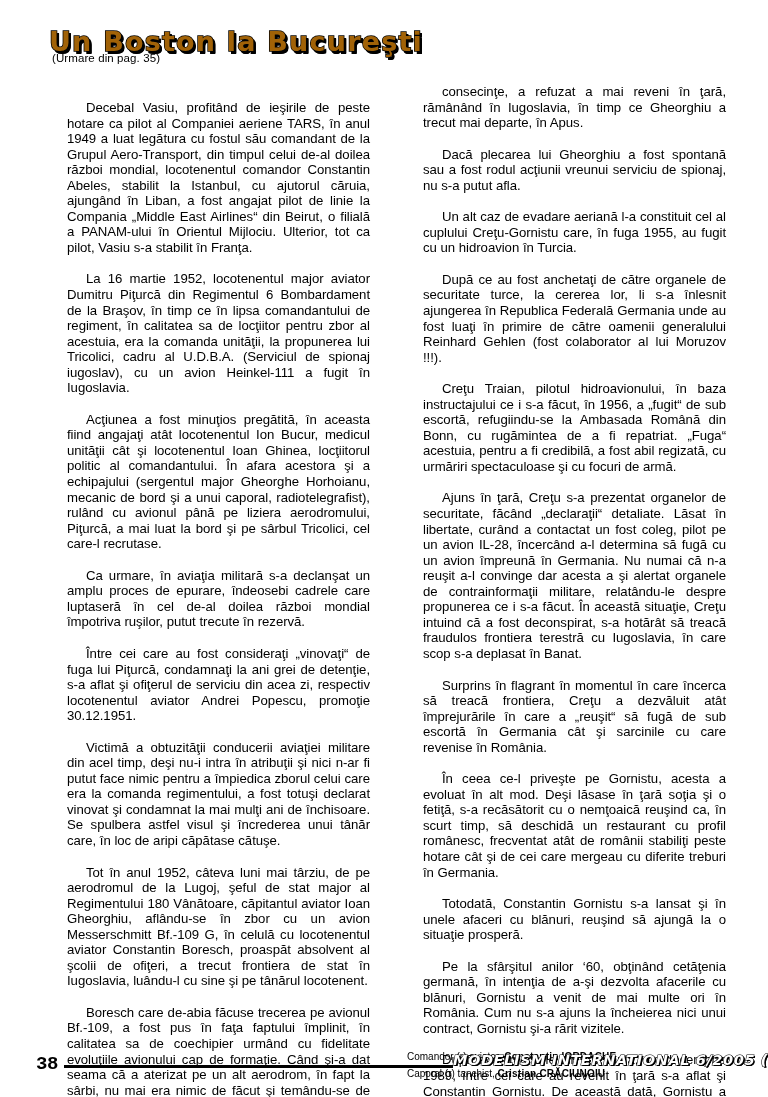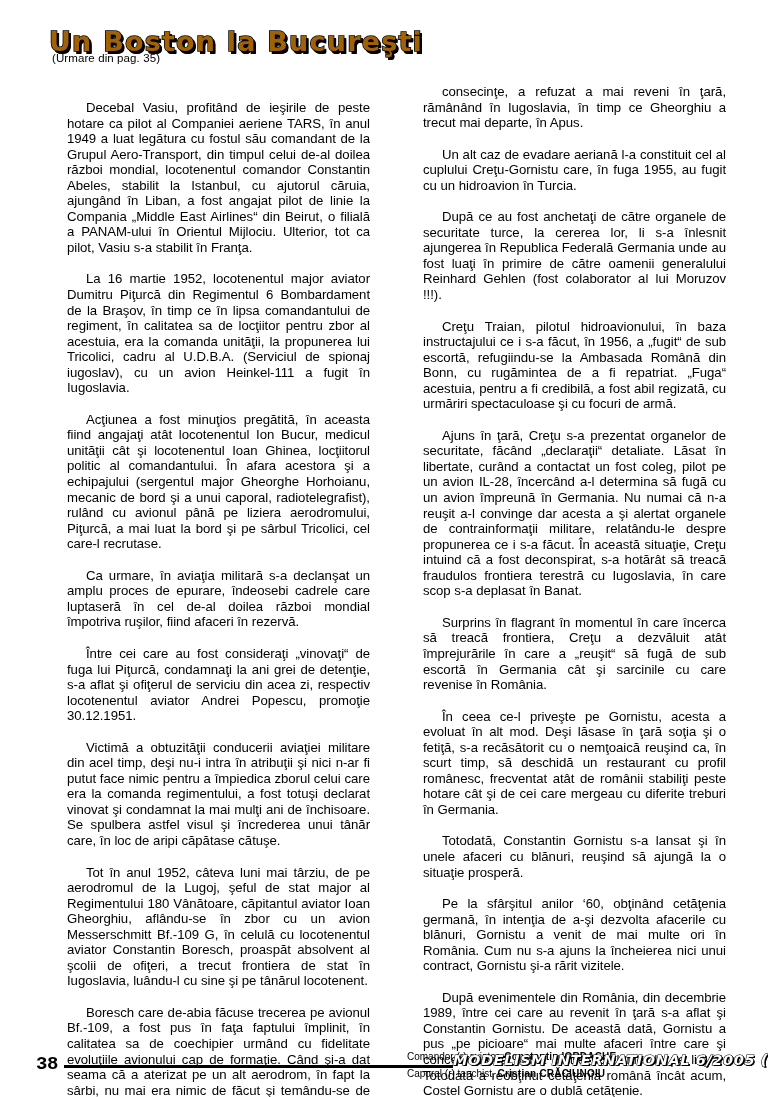--- a/index.html
+++ b/index.html
@@ -144,29 +144,30 @@
   <div class="title-wrap">
     <div class="title">Un Boston la Bucureşti</div>
   </div>
 
   <div class="cont-note">(Urmare din pag. 35)</div>
 
   <div class="col col-left">
     <p>Decebal Vasiu, profitând de ieşirile de peste hotare ca pilot al Companiei aeriene TARS, în anul 1949 a luat legătura cu fostul său comandant de la Grupul Aero-Transport, din timpul celui de-al doilea război mondial, locotenentul comandor Constantin Abeles, stabilit la Istanbul, cu ajutorul căruia, ajungând în Liban, a fost angajat pilot de linie la Compania „Middle East Airlines“ din Beirut, o filială a PANAM-ului în Orientul Mijlociu. Ulterior, tot ca pilot, Vasiu s-a stabilit în Franţa.</p>
     <p>La 16 martie 1952, locotenentul major aviator Dumitru Piţurcă din Regimentul 6 Bombardament de la Braşov, în timp ce în lipsa comandantului de regiment, în calitatea sa de locţiitor pentru zbor al acestuia, era la comanda unităţii, la propunerea lui Tricolici, cadru al U.D.B.A. (Serviciul de spionaj iugoslav), cu un avion Heinkel-111 a fugit în Iugoslavia.</p>
     <p>Acţiunea a fost minuţios pregătită, în aceasta fiind angajaţi atât locotenentul Ion Bucur, medicul unităţii cât şi locotenentul Ioan Ghinea, locţiitorul politic al comandantului. În afara acestora şi a echipajului (sergentul major Gheorghe Horhoianu, mecanic de bord şi a unui caporal, radiotelegrafist), rulând cu avionul până pe liziera aerodromului, Piţurcă, a mai luat la bord şi pe sârbul Tricolici, cel care-l recrutase.</p>
-    <p>Ca urmare, în aviaţia militară s-a declanşat un amplu proces de epurare, îndeosebi cadrele care luptaseră în cel de-al doilea război mondial împotriva ruşilor, fiind afaceri în rezervă.</p>
+    <p>Ca urmare, în aviaţia militară s-a declanşat un amplu proces de epurare, îndeosebi cadrele care luptaseră în cel de-al doilea război mondial împotriva ruşilor, putut trecute în rezervă.</p>
     <p>Între cei care au fost consideraţi „vinovaţi“ de fuga lui Piţurcă, condamnaţi la ani grei de detenţie, s-a aflat şi ofiţerul de serviciu din acea zi, respectiv locotenentul aviator Andrei Popescu, promoţie 30.12.1951.</p>
     <p>Victimă a obtuzităţii conducerii aviaţiei militare din acel timp, deşi nu-i intra în atribuţii şi nici n-ar fi putut face nimic pentru a împiedica zborul celui care era la comanda regimentului, a fost totuşi declarat vinovat şi condamnat la mai mulţi ani de închisoare. Se spulbera astfel visul şi încrederea unui tânăr care, în loc de aripi căpătase cătuşe.</p>
     <p>Tot în anul 1952, câteva luni mai târziu, de pe aerodromul de la Lugoj, şeful de stat major al Regimentului 180 Vânătoare, căpitantul aviator Ioan Gheorghiu, aflându-se în zbor cu un avion Messerschmitt Bf.-109 G, în celulă cu locotenentul aviator Constantin Boresch, proaspăt absolvent al şcolii de ofiţeri, a trecut frontiera de stat în Iugoslavia, luându-l cu sine şi pe tânărul locotenent.</p>
     <p>Boresch care de-abia făcuse trecerea pe avionul Bf.-109, a fost pus în faţa faptului împlinit, în calitatea sa de coechipier urmând cu fidelitate evoluţiile avionului cap de formaţie. Când şi-a dat seama că a aterizat pe un alt aerodrom, în fapt la sârbi, nu mai era nimic de făcut şi temându-se de previzibilele</p>
   </div>
 
   <div class="col col-right">
     <p>consecinţe, a refuzat a mai reveni în ţară, rămânând în Iugoslavia, în timp ce Gheorghiu a trecut mai departe, în Apus.</p>
+    <p>Dacă plecarea lui Gheorghiu a fost spontană sau a fost rodul acţiunii vreunui serviciu de spionaj, nu s-a putut afla.</p>
     <p>Un alt caz de evadare aeriană l-a constituit cel al cuplului Creţu-Gornistu care, în fuga 1955, au fugit cu un hidroavion în Turcia.</p>
     <p>După ce au fost anchetaţi de către organele de securitate turce, la cererea lor, li s-a înlesnit ajungerea în Republica Federală Germania unde au fost luaţi în primire de către oamenii generalului Reinhard Gehlen (fost colaborator al lui Moruzov !!!).</p>
     <p>Creţu Traian, pilotul hidroavionului, în baza instructajului ce i s-a făcut, în 1956, a „fugit“ de sub escortă, refugiindu-se la Ambasada Română din Bonn, cu rugămintea de a fi repatriat. „Fuga“ acestuia, pentru a fi credibilă, a fost abil regizată, cu urmăriri spectaculoase şi cu focuri de armă.</p>
     <p>Ajuns în ţară, Creţu s-a prezentat organelor de securitate, făcând „declaraţii“ detaliate. Lăsat în libertate, curând a contactat un fost coleg, pilot pe un avion IL-28, încercând a-l determina să fugă cu un avion împreună în Germania. Nu numai că n-a reuşit a-l convinge dar acesta a şi alertat organele de contrainformaţii militare, relatându-le despre propunerea ce i s-a făcut. În această situaţie, Creţu intuind că a fost deconspirat, s-a hotărât să treacă fraudulos frontiera terestră cu Iugoslavia, în care scop s-a deplasat în Banat.</p>
     <p>Surprins în flagrant în momentul în care încerca să treacă frontiera, Creţu a dezvăluit atât împrejurările în care a „reuşit“ să fugă de sub escortă în Germania cât şi sarcinile cu care revenise în România.</p>
     <p>În ceea ce-l priveşte pe Gornistu, acesta a evoluat în alt mod. Deşi lăsase în ţară soţia şi o fetiţă, s-a recăsătorit cu o nemţoaică reuşind ca, în scurt timp, să deschidă un restaurant cu profil românesc, frecventat atât de românii stabiliţi peste hotare cât şi de cei care mergeau cu diferite treburi în Germania.</p>
     <p>Totodată, Constantin Gornistu s-a lansat şi în unele afaceri cu blănuri, reuşind să ajungă la o situaţie prosperă.</p>
     <p>Pe la sfârşitul anilor ‘60, obţinând cetăţenia germană, în intenţia de a-şi dezvolta afacerile cu blănuri, Gornistu a venit de mai multe ori în România. Cum nu s-a ajuns la încheierea nici unui contract, Gornistu şi-a rărit vizitele.</p>
     <p>După evenimentele din România, din decembrie 1989, între cei care au revenit în ţară s-a aflat şi Constantin Gornistu. De această dată, Gornistu a pus „pe picioare“ mai multe afaceri între care şi concesionarea unuia dintre hotelurile de pe litoral. Totodată a reobţinut cetăţenia română încât acum, Costel Gornistu are o dublă cetăţenie.</p>
   </div>

